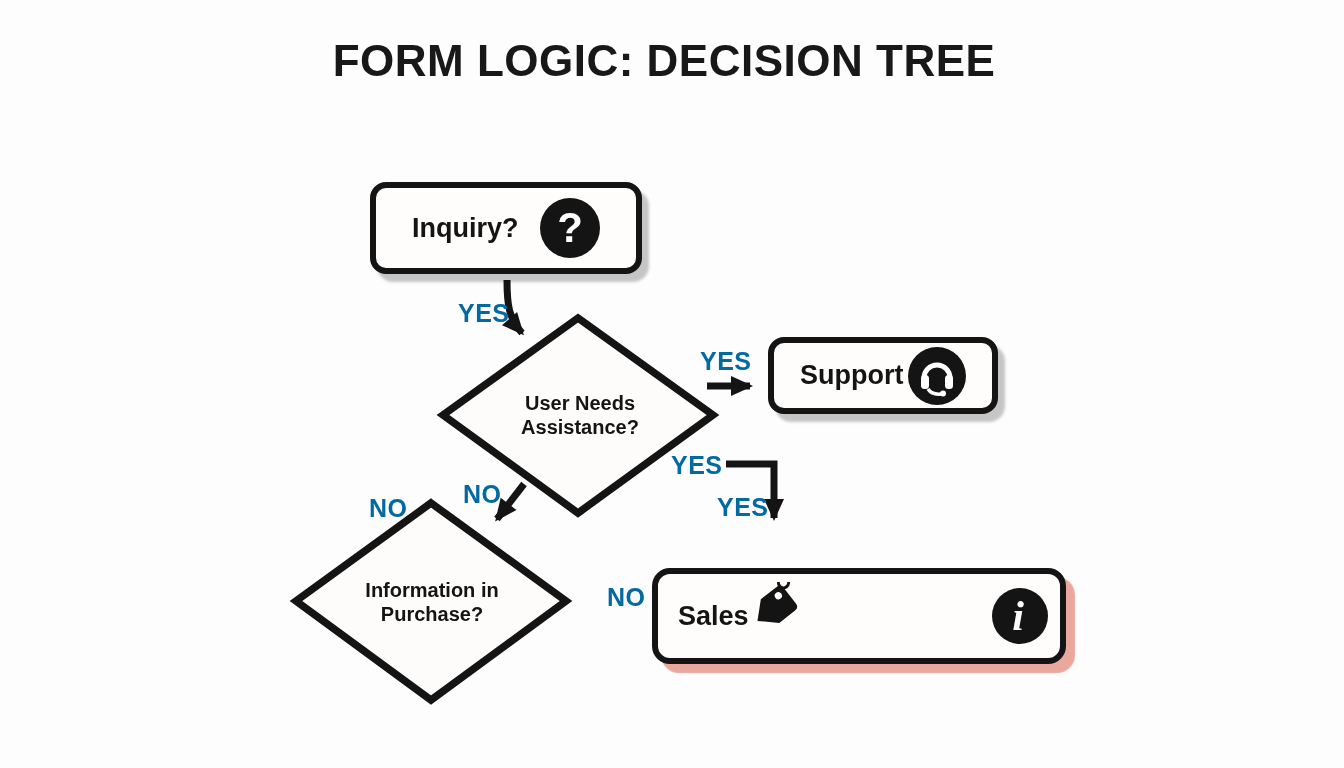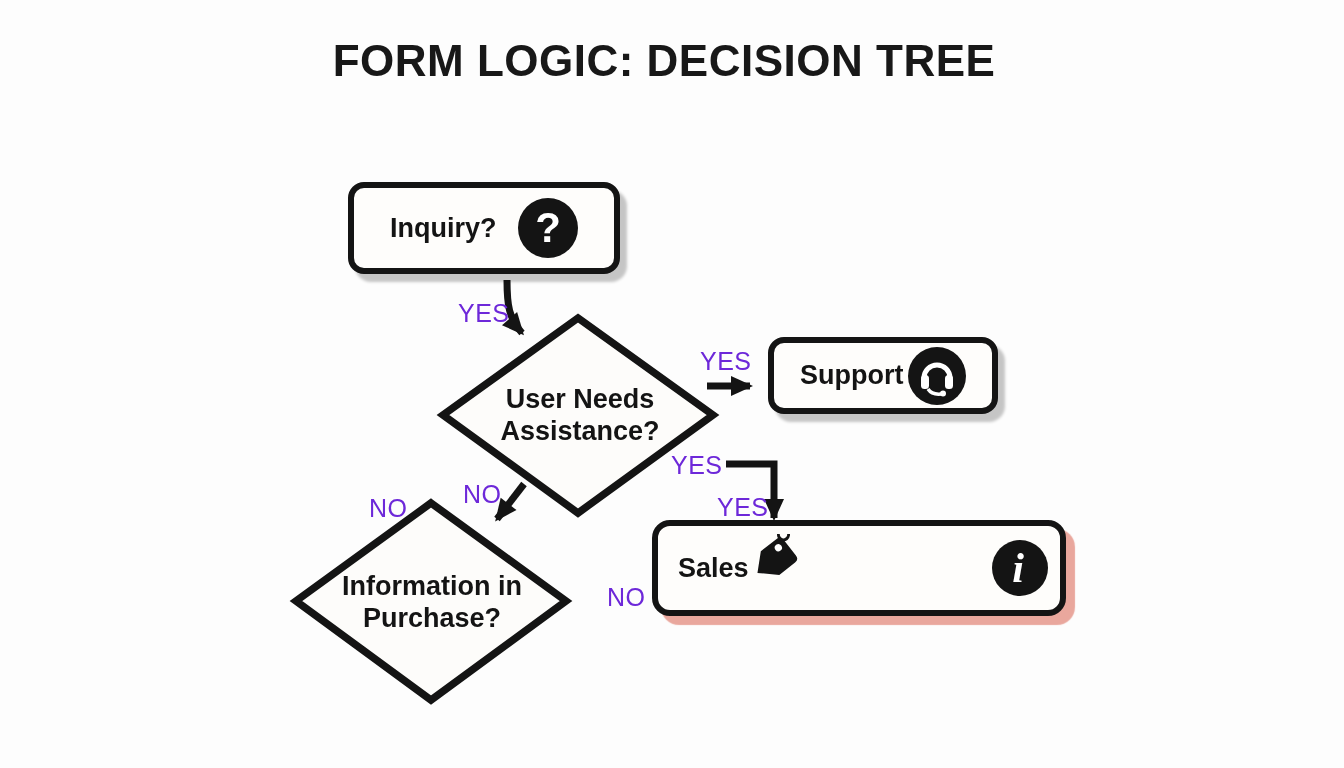--- a/index.html
+++ b/index.html
@@ -60,31 +60,31 @@
   .node-label {
     font-size: 27px;
     font-weight: 700;
     color: #141414;
     white-space: nowrap;
   }
   .diamond-label {
     position: absolute;
     transform: translate(-50%, -50%);
     text-align: center;
-    font-size: 27px;
+    font-size: 20px;
     font-weight: 700;
     line-height: 1.18;
     color: #141414;
   }
   .edge-label {
     position: absolute;
     font-size: 25px;
-    font-weight: 400;
+    font-weight: 700;
     letter-spacing: 0.5px;
-    color: #6d28d9;
+    color: #0369a1;
     white-space: nowrap;
   }
   .circle-icon {
     border-radius: 50%;
     background: #141414;
     color: #ffffff;
     display: flex;
     align-items: center;
     justify-content: center;
     flex: 0 0 auto;
@@ -100,23 +100,23 @@
     font-weight: 700;
     font-size: 42px;
     padding-right: 4px;
     box-sizing: border-box;
   }
   .tag-icon {
     flex: 0 0 auto;
     transform: translateY(-10px);
     margin-left: 2px;
   }
-  #inquiry-box  { left: 348px; top: 182px; width: 272px; height: 92px; padding: 0 36px; justify-content: space-between; }
+  #inquiry-box  { left: 370px; top: 182px; width: 272px; height: 92px; padding: 0 36px; justify-content: space-between; }
   #support-box  { left: 768px; top: 337px; width: 230px; height: 77px; padding: 8px 26px; justify-content: space-between; }
-  #sales-box    { left: 652px; top: 520px; width: 414px; height: 96px; padding: 0 12px 0 20px; border-radius: 18px; }
+  #sales-box    { left: 652px; top: 568px; width: 414px; height: 96px; padding: 0 12px 0 20px; border-radius: 18px; }
   #label-assistance { left: 580px; top: 416px; width: 230px; }
   #label-purchase   { left: 432px; top: 603px; width: 220px; }
   #yes-inquiry   { left: 458px; top: 299px; }
   #yes-support   { left: 700px; top: 347px; }
   #yes-corner    { left: 671px; top: 451px; }
   #yes-vertical  { left: 717px; top: 493px; }
   #no-assistance { left: 463px; top: 480px; }
   #no-purchase   { left: 369px; top: 494px; }
   #no-sales      { left: 607px; top: 583px; }
   #info-only-label { margin-left: 16px; }

